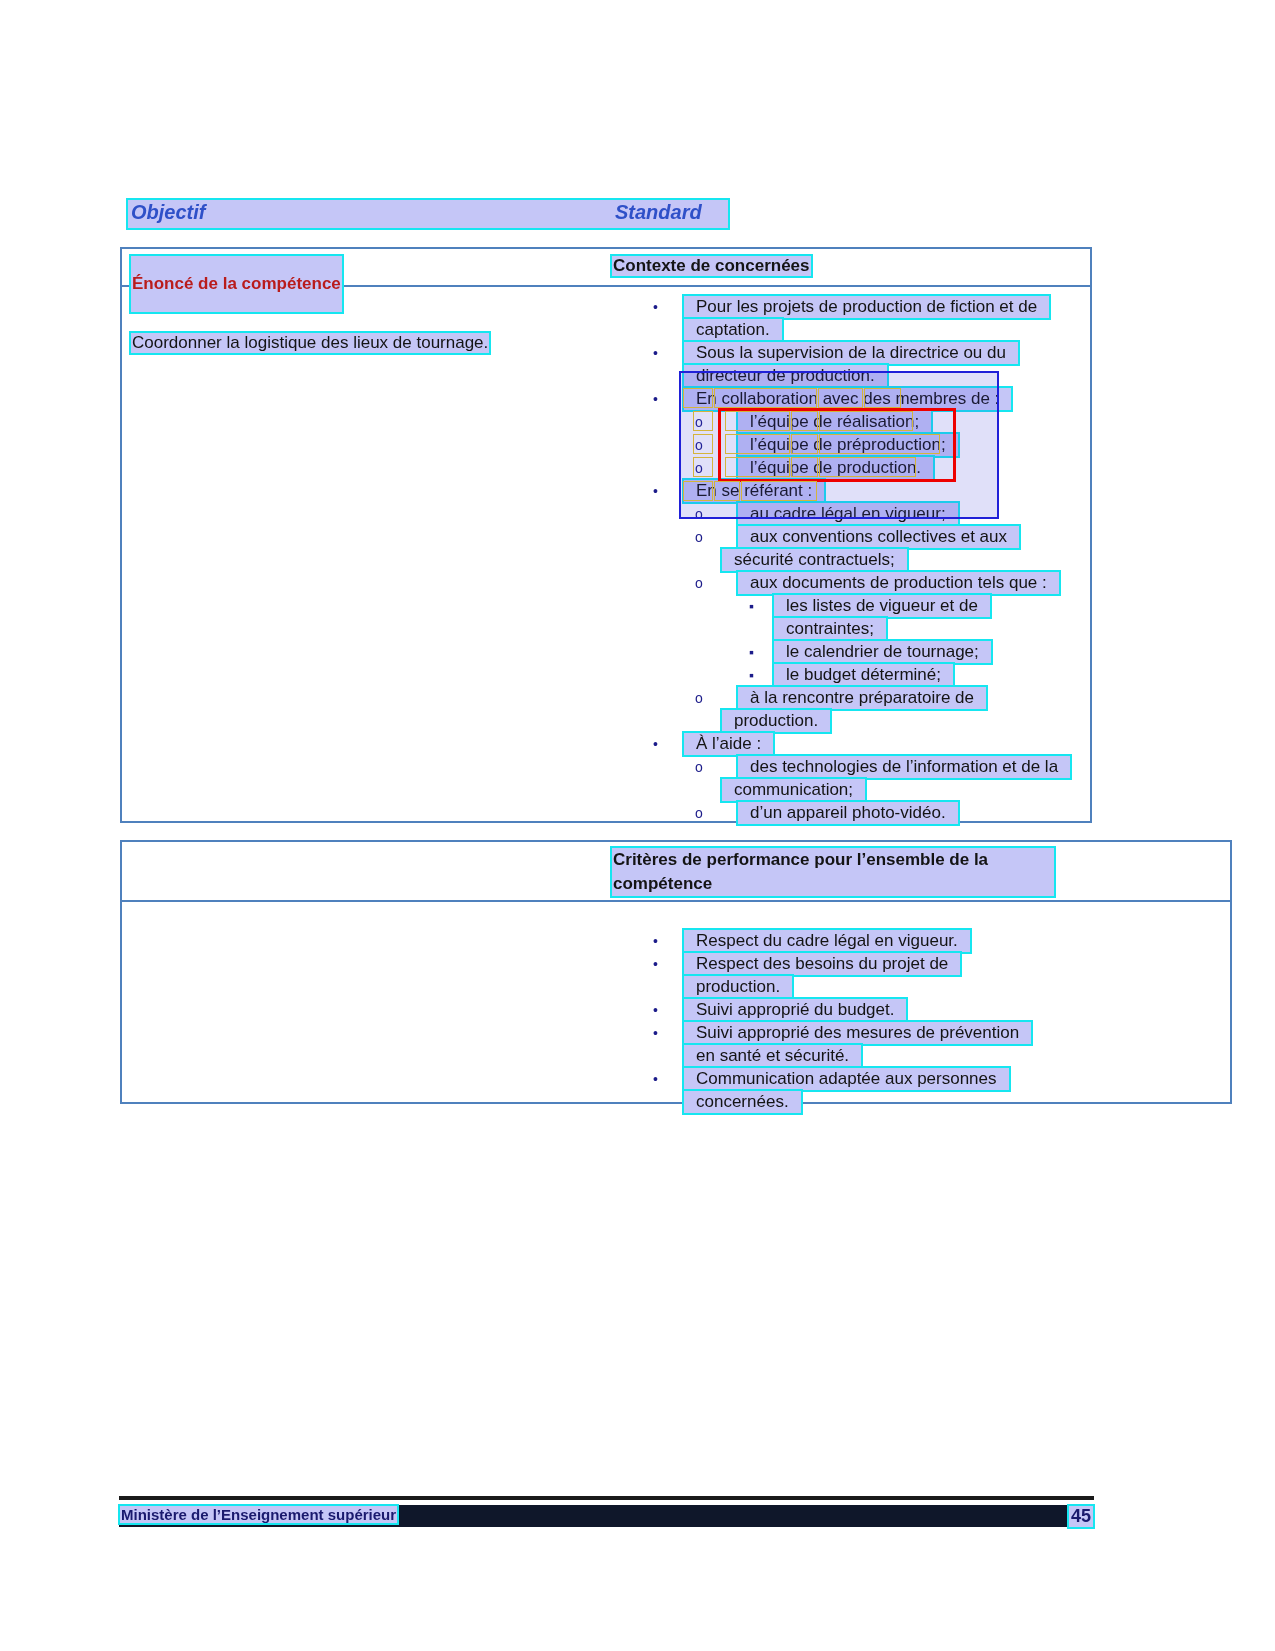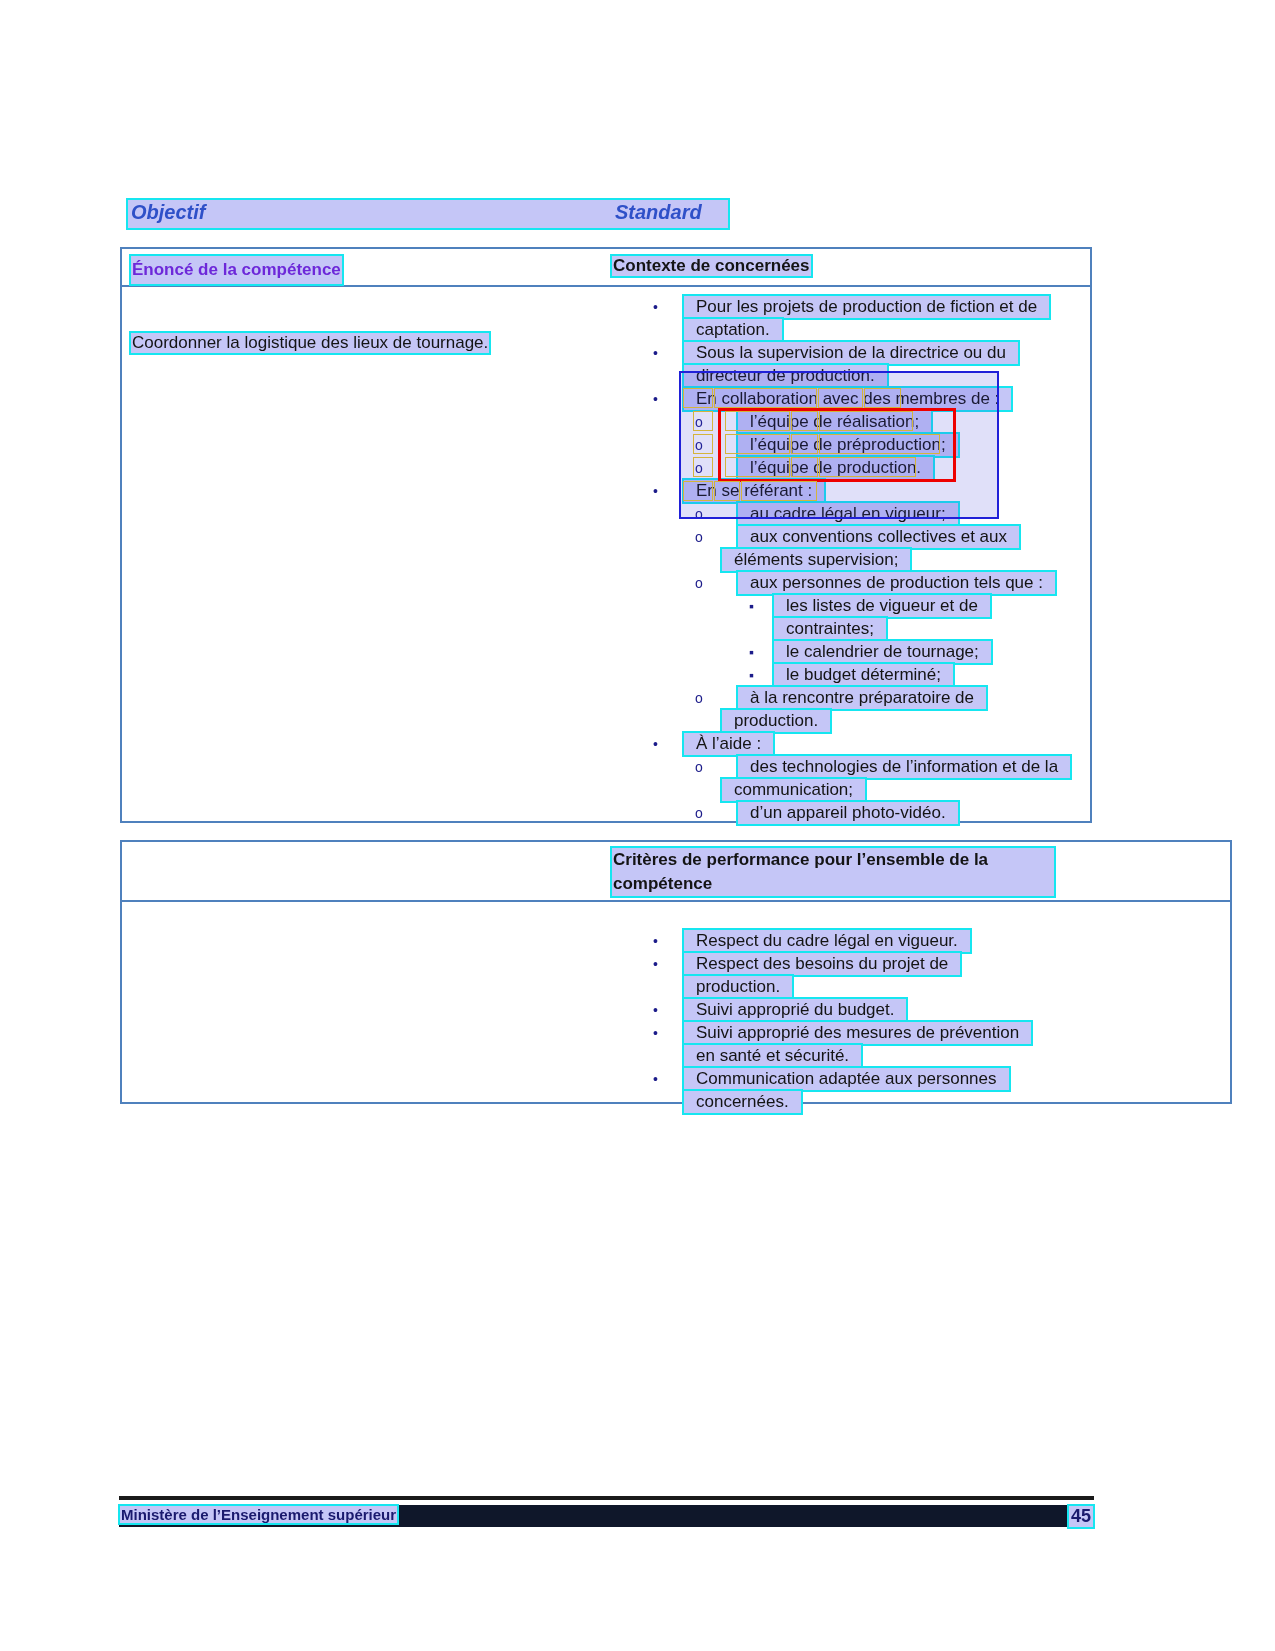--- a/index.html
+++ b/index.html
@@ -105,24 +105,24 @@
   .hl {            
     background: #c5c6f7;
     outline: 2px solid #16e6f0;
     display: inline-block;
   }
 
   .head-enonce {
     position: absolute;
     left: 9px;
     top: 7px;
-    padding: 4px 1px;
-    font-size: 17px;
-    font-weight: bold;
-    color: #6d28d9;
+    padding: 18px 1px;
+    font-size: 17px;
+    font-weight: bold;
+    color: #b91c1c;
     white-space: nowrap;
   }
   .head-contexte {
     position: absolute;
     left: 490px;
     top: 7px;
     padding: 0 1px;
     font-size: 17px;
     font-weight: bold;
     color: #141414;
@@ -310,25 +310,25 @@
           </div>
           <div class="brow lvl2" style="position: absolute; left: 0px; top: 216px; width: 100%;">
             <span class="bmark">o</span>
             <span class="btext hl">au cadre légal en vigueur;</span>
           </div>
           <div class="brow lvl2" style="position: absolute; left: 0px; top: 239px; width: 100%;">
             <span class="bmark">o</span>
             <span class="btext hl">aux conventions collectives et aux</span>
           </div>
           <div class="brow lvl2 cont" style="position: absolute; left: 0px; top: 262px; width: 100%;">
-            <span class="btext hl">éléments supervision;</span>
+            <span class="btext hl">sécurité contractuels;</span>
           </div>
           <div class="brow lvl2" style="position: absolute; left: 0px; top: 285px; width: 100%;">
             <span class="bmark">o</span>
-            <span class="btext hl">aux personnes de production tels que :</span>
+            <span class="btext hl">aux documents de production tels que :</span>
           </div>
           <div class="brow lvl3" style="position: absolute; left: 0px; top: 308px; width: 100%;">
             <span class="bmark">▪</span>
             <span class="btext hl">les listes de vigueur et de</span>
           </div>
           <div class="brow lvl3 cont" style="position: absolute; left: 0px; top: 331px; width: 100%;">
             <span class="btext hl">contraintes;</span>
           </div>
           <div class="brow lvl3" style="position: absolute; left: 0px; top: 354px; width: 100%;">
             <span class="bmark">▪</span>

